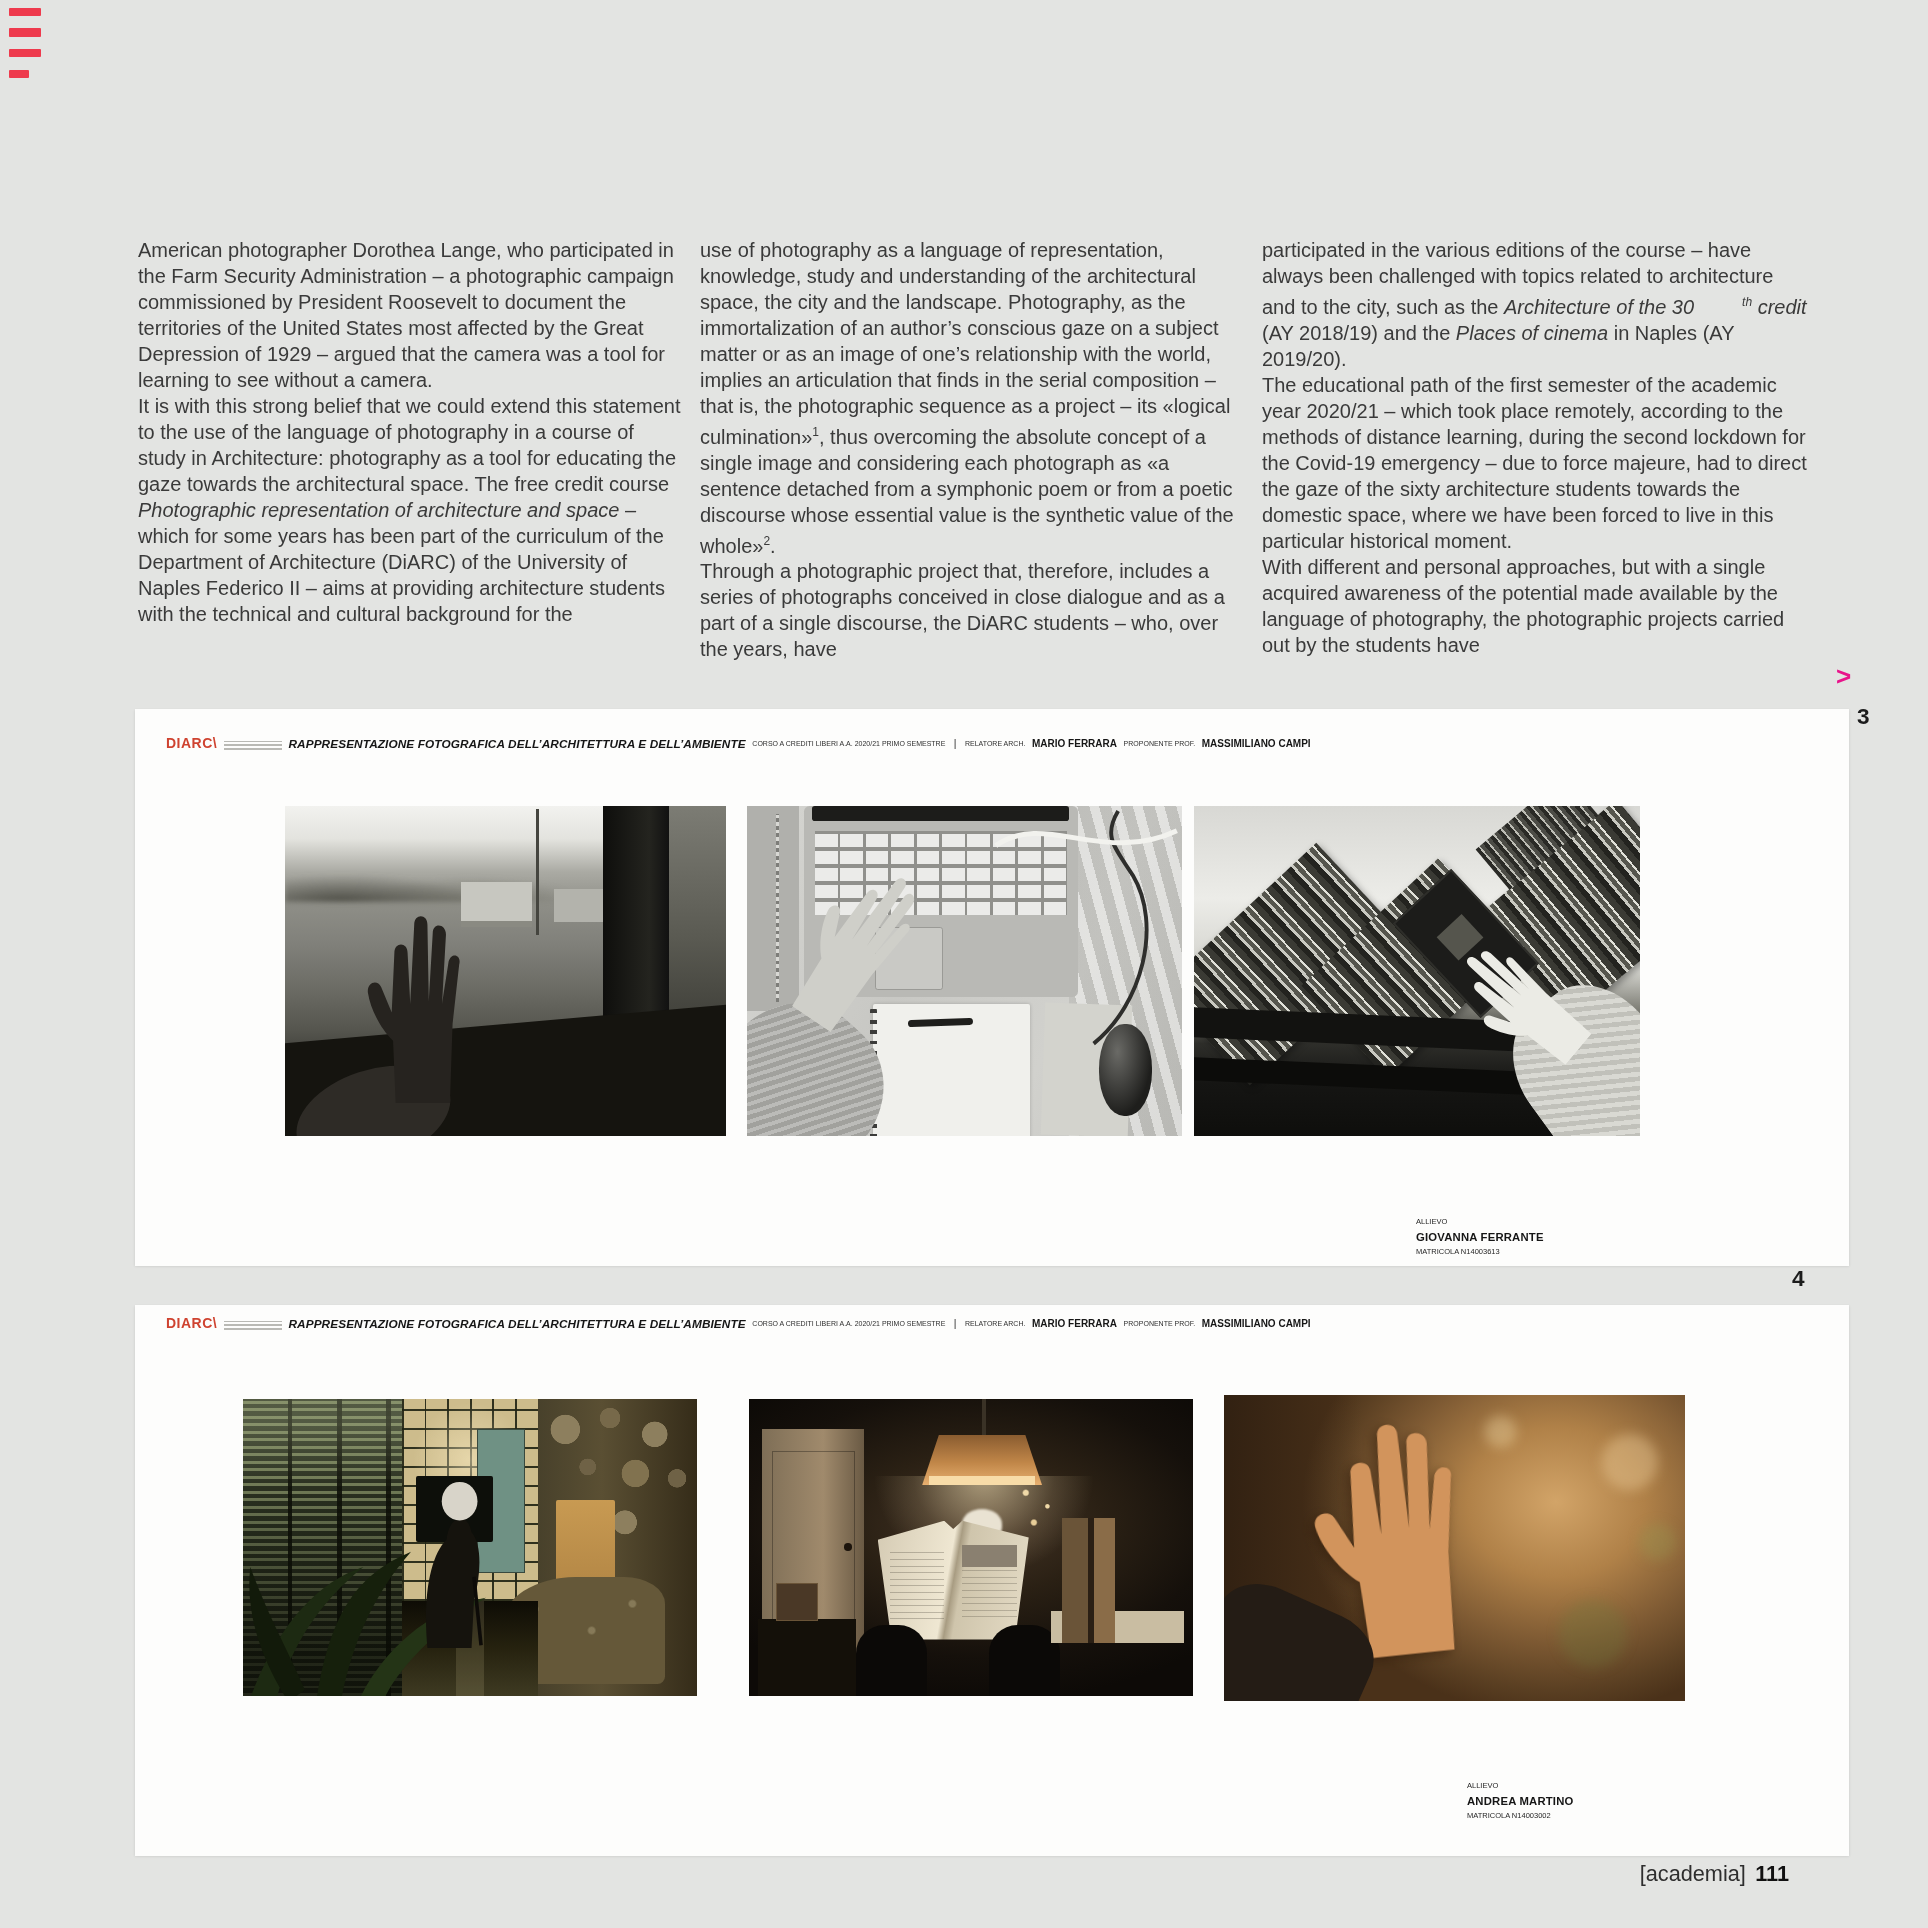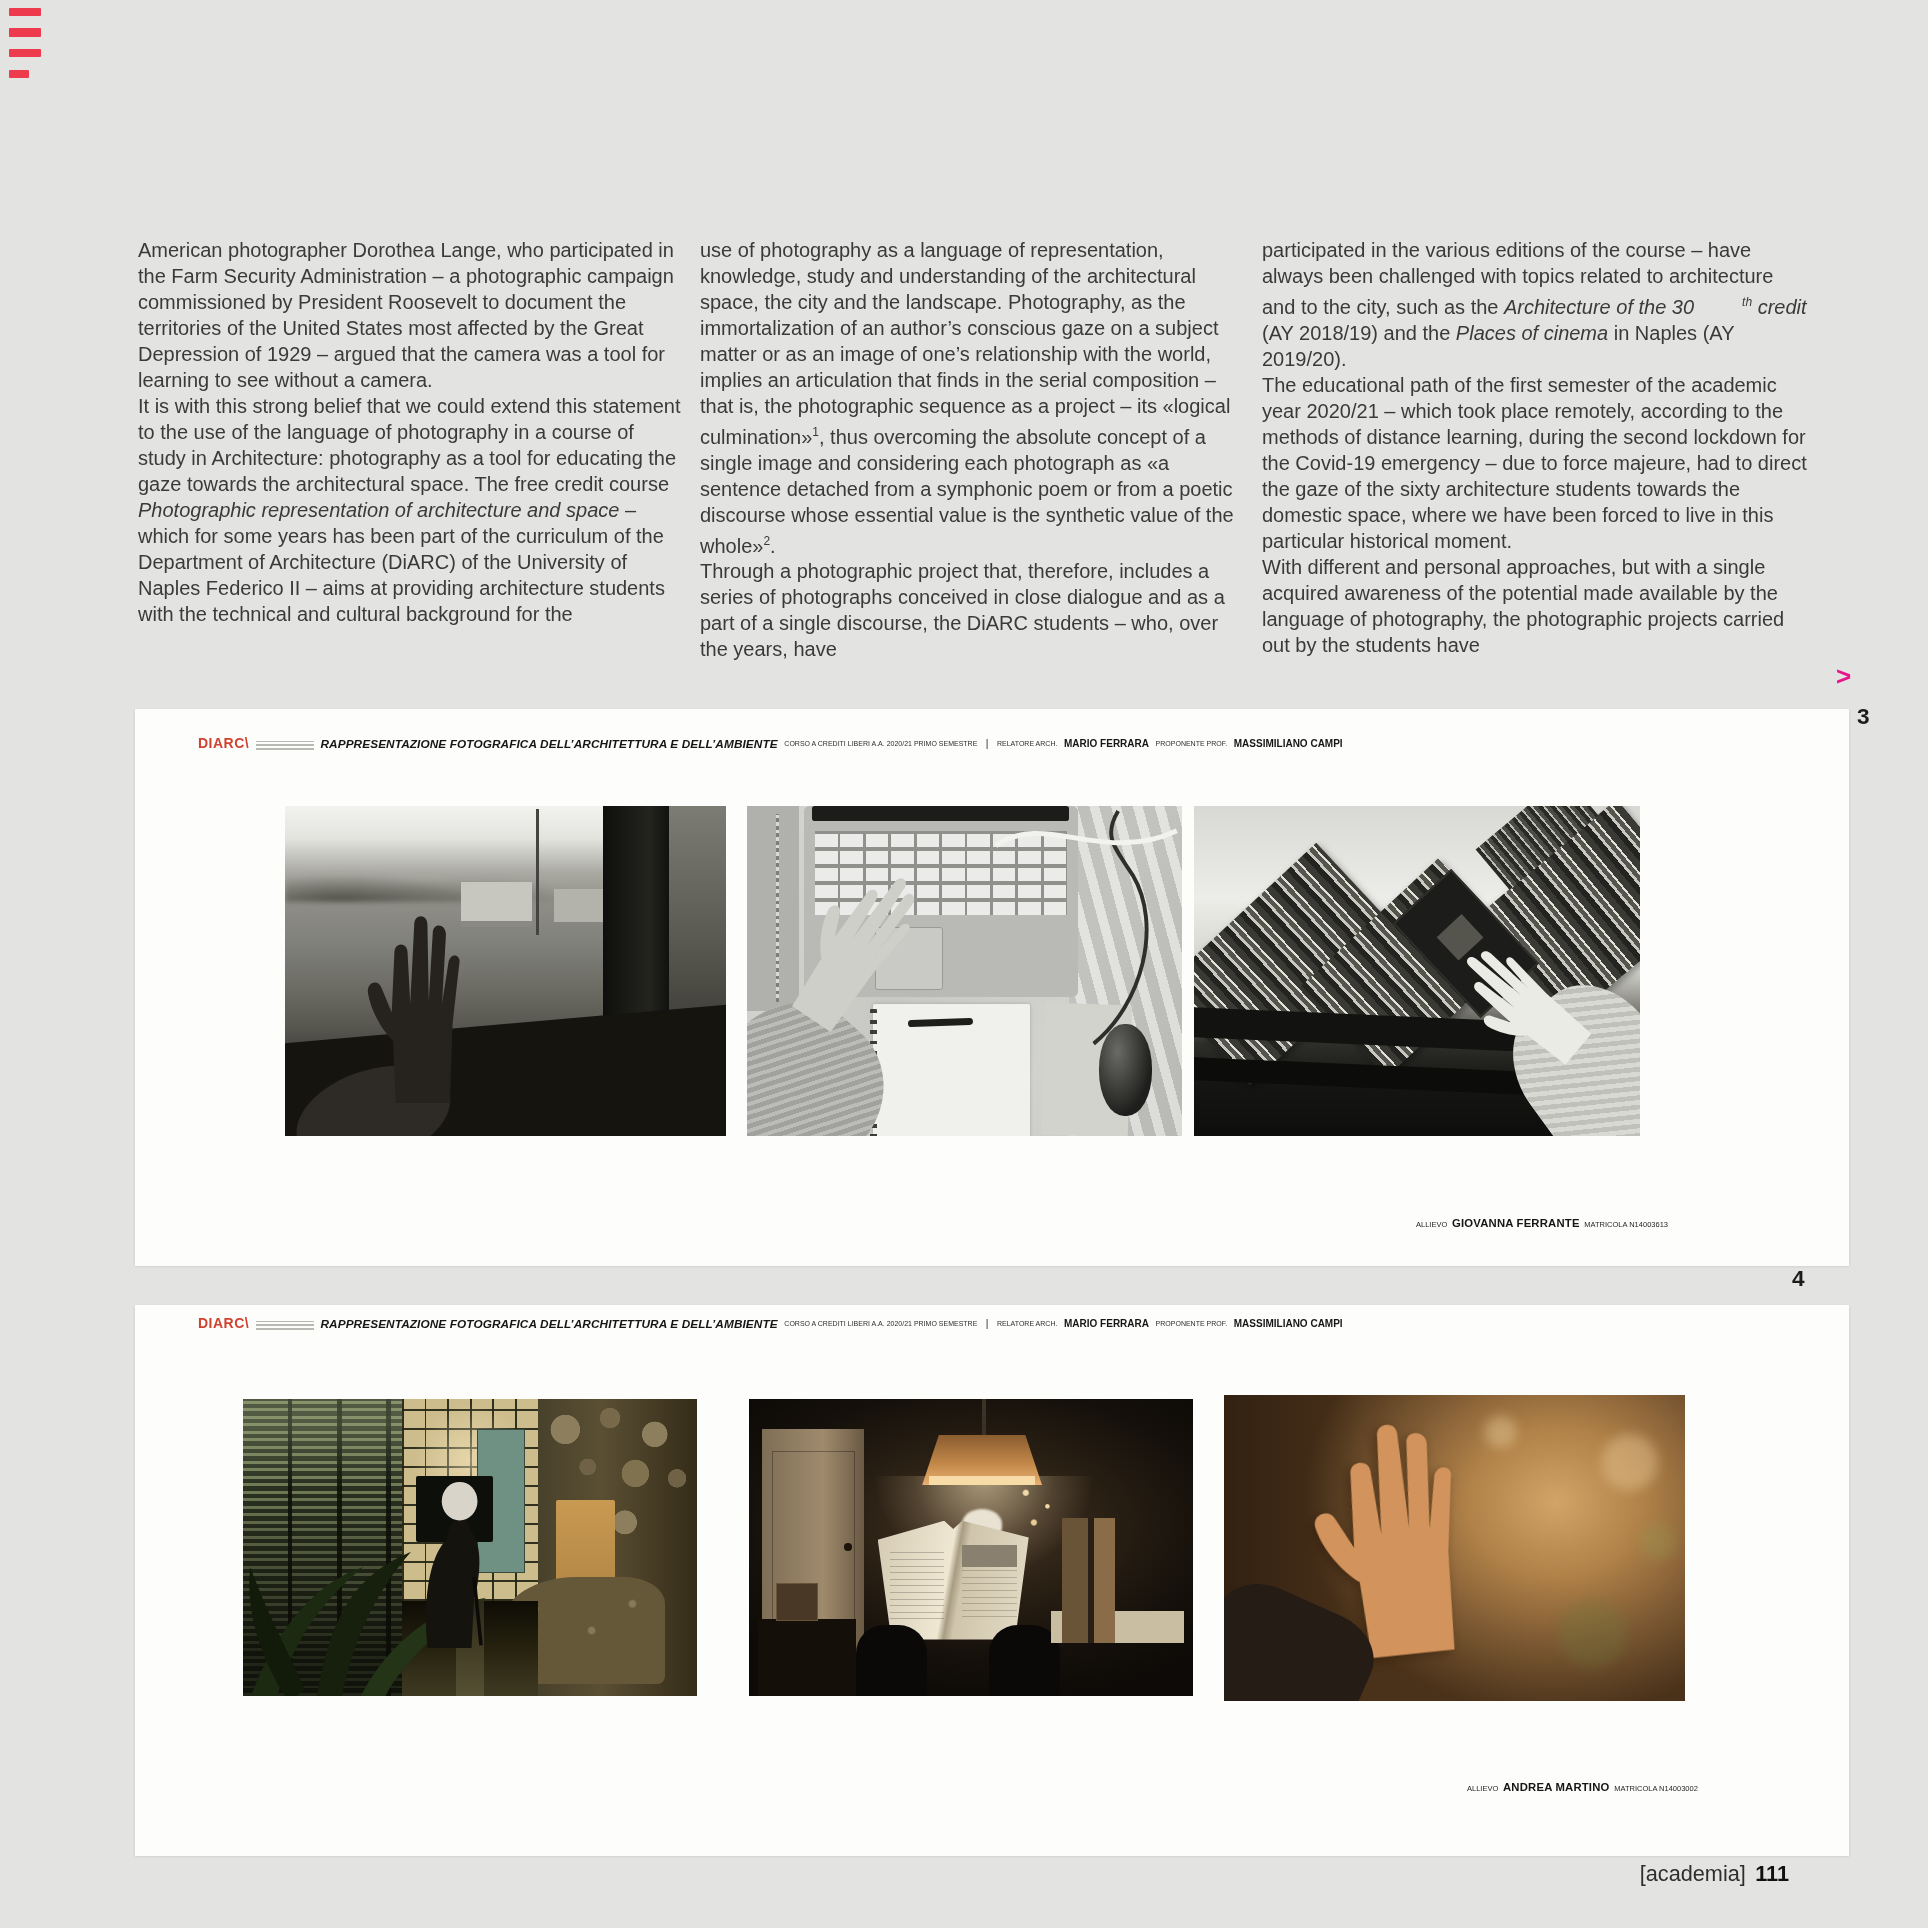--- a/index.html
+++ b/index.html
@@ -21,31 +21,31 @@
   .next-arrow{position:absolute;left:1836px;top:661px;font-size:26px;font-weight:bold;color:#e8148b;}
 
   
   .board{position:absolute;left:135px;width:1714px;background:#fdfdfc;box-shadow:0 0.9px 2.8px rgba(0,0,0,.12);}
   .board3{top:709px;height:557px;}
   .board4{top:1305px;height:551px;}
   .fig-label{position:absolute;font-size:22.6px;font-weight:bold;color:#1c1c1c;}
   .fig3-label{left:1857px;top:704px;}
   .fig4-label{left:1792px;top:1266px;}
 
-  .bheader{position:absolute;left:31px;display:flex;align-items:flex-start;gap:6.6px;white-space:nowrap;margin-left:32px;}
+  .bheader{position:absolute;left:31px;display:flex;align-items:flex-start;gap:6.6px;white-space:nowrap;}
   .board3 .bheader{top:28px;}
   .board4 .bheader{top:12.2px;}
   .diarc{font-weight:bold;font-size:14px;color:#cf4330;letter-spacing:0.5px;line-height:13px;}
   .sig-lines{width:58px;height:11.3px;margin-top:1.9px;background:repeating-linear-gradient(0deg,#b9b9b4 0 1.9px,transparent 1.9px 3.8px);}
   .btitle{font-weight:bold;font-size:11.8px;color:#161616;letter-spacing:0.1px;line-height:14px;font-style:italic;}
   .btiny{font-size:7px;color:#2e2e2e;line-height:14px;}
   .bsep{font-size:10.4px;color:#2e2e2e;line-height:14px;margin:0 1.9px;}
   .bname{font-weight:bold;font-size:10px;color:#161616;line-height:14px;}
 
-  .bcaption{position:absolute;display:flex;align-items:baseline;gap:4.7px;white-space:nowrap;}
+  .bcaption{position:absolute;display:flex;align-items:baseline;gap:4.7px;white-space:nowrap;flex-direction:column;}
   .board3 .bcaption{left:1281px;top:508px;}
   .board4 .bcaption{left:1332px;top:476px;}
   .cap-tiny{font-size:7.5px;color:#1f1f1f;}
   .cap-name{font-size:11.3px;font-weight:bold;color:#161616;letter-spacing:0.2px;}
 
   
   .photo{position:absolute;overflow:hidden;}
   .photo *{position:absolute;}
 
   

